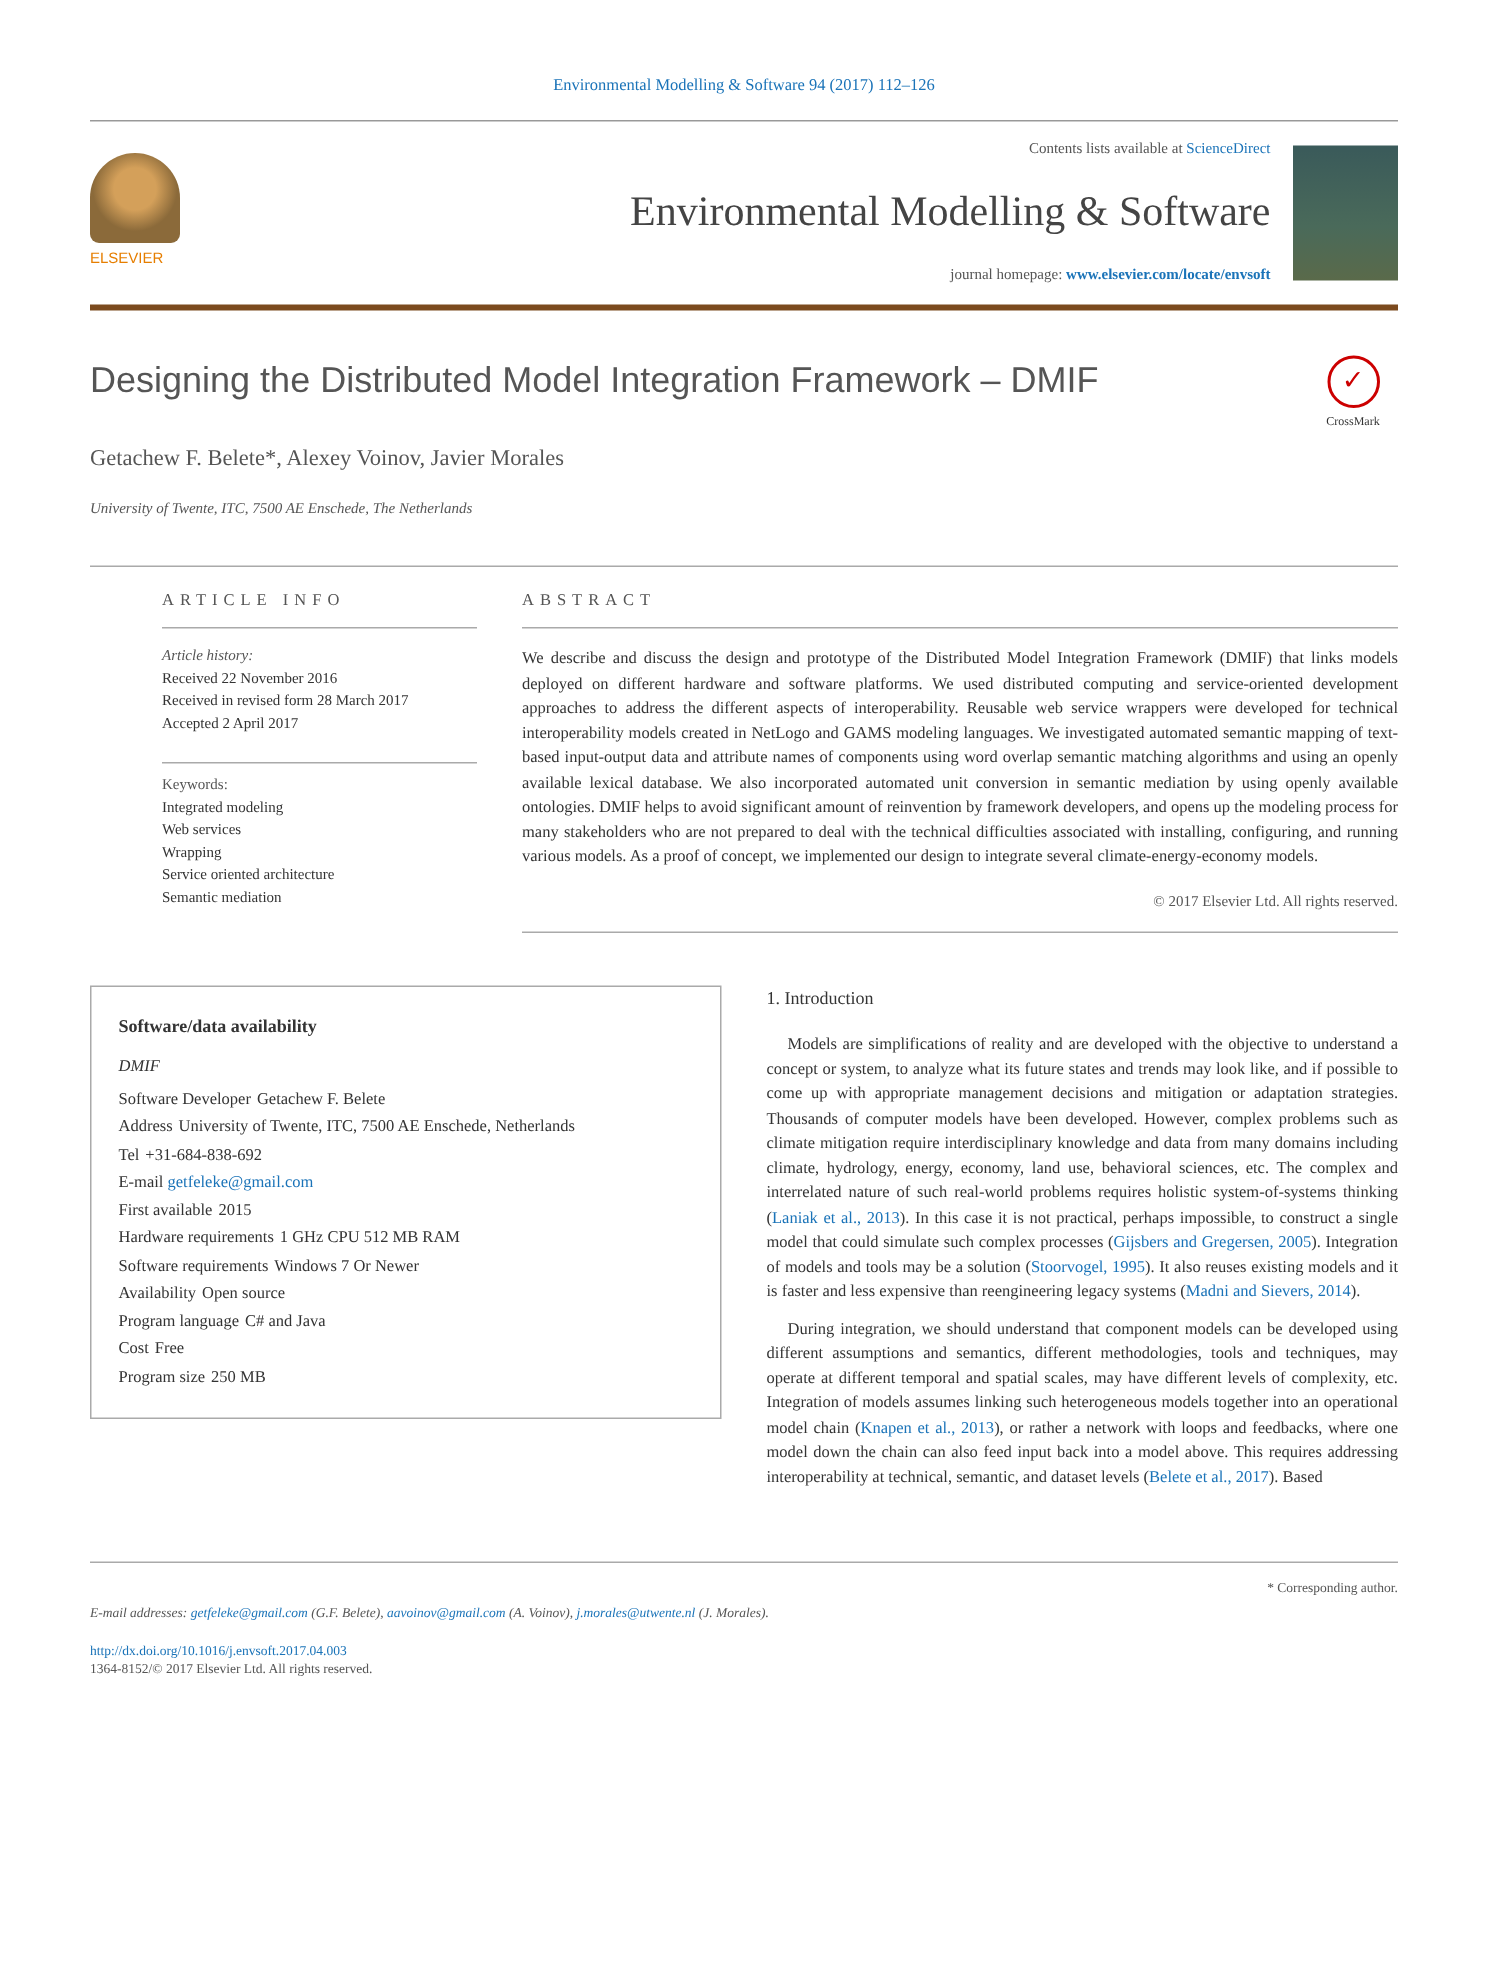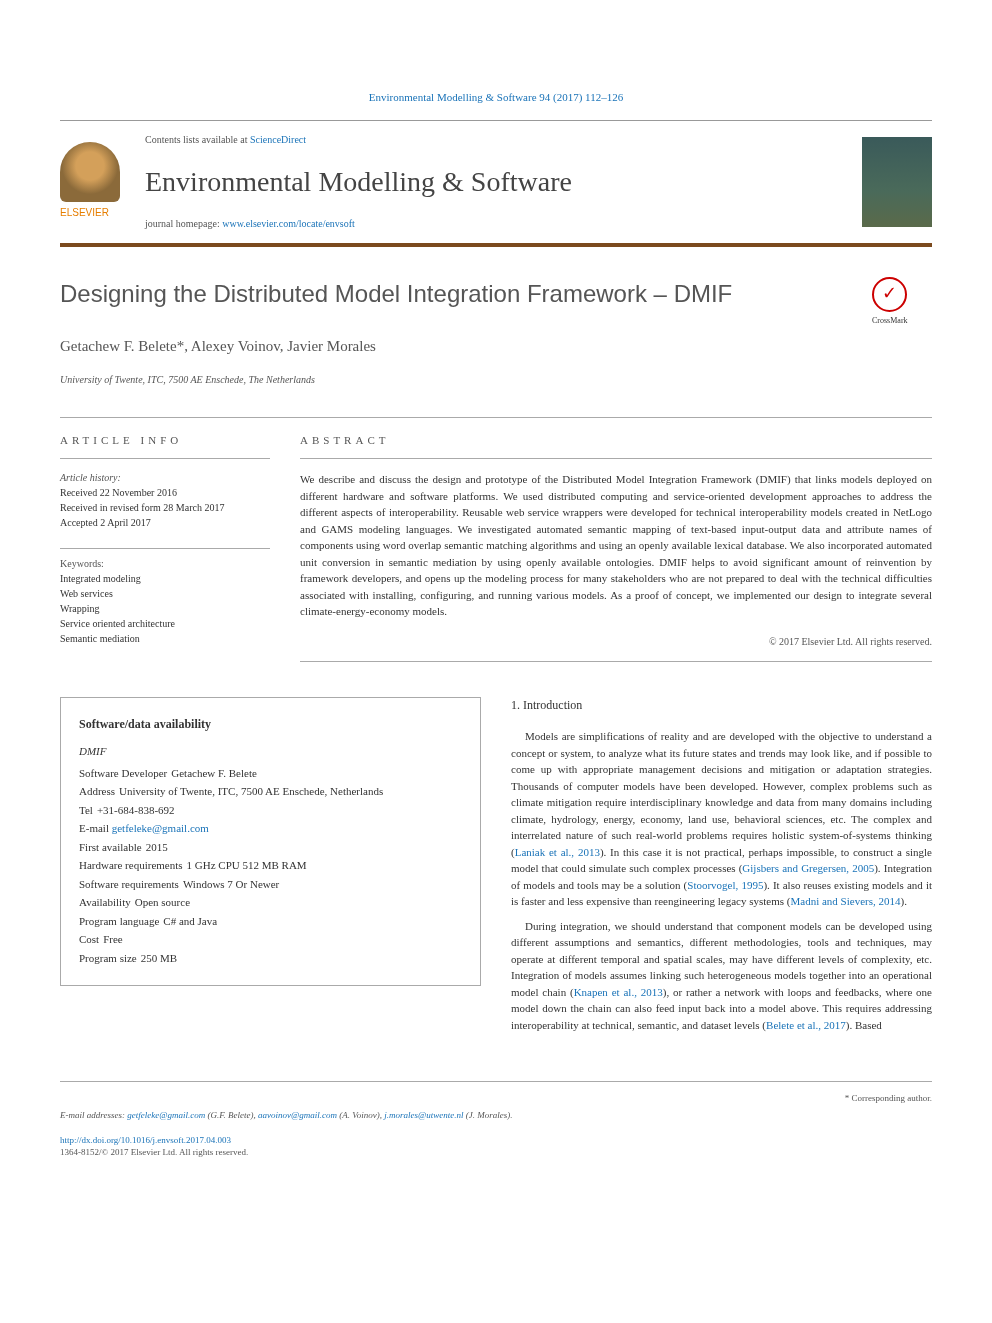--- a/index.html
+++ b/index.html
@@ -11,21 +11,20 @@
       color: #333;
       font-size: 13px;
       line-height: 1.4;
     }
     .page { padding: 50px 60px 40px; }
     .top-citation {
       text-align: center;
       font-size: 11px;
       color: #1a73b8;
       margin-bottom: 15px;
-      margin-top: 40px;
     }
     .header-box {
       border-top: 1px solid #999;
       border-bottom: 4px solid #7b4a1e;
       padding: 12px 0;
       display: flex;
       align-items: center;
       margin-bottom: 30px;
     }
     .elsevier-logo {
@@ -43,40 +42,40 @@
       border-radius: 50% 50% 10% 10%;
     }
     .elsevier-text {
       font-size: 10px;
       color: #e67e00;
       font-family: Arial, sans-serif;
       margin-top: 4px;
     }
     .journal-center {
       flex: 1;
-      text-align: left;
+      text-align: right;
     }
     .contents-avail {
       font-size: 10px;
       color: #555;
       margin-bottom: 15px;
     }
     .contents-avail a { color: #1a73b8; text-decoration: none; }
     .journal-name {
       font-size: 28px;
       font-weight: normal;
       color: #444;
       margin-bottom: 15px;
       font-family: 'Times New Roman', serif;
     }
     .journal-homepage {
       font-size: 10px;
       color: #555;
     }
-    .journal-homepage a { color: #1a73b8; text-decoration: none; }
+    .journal-homepage a { color: #1a73b8; text-decoration: none; font-weight: bold; }
     .journal-cover {
       width: 70px;
       height: 90px;
       background: linear-gradient(180deg, #3a5a5a 0%, #4a6a5a 60%, #5a6a4a 100%);
       margin-left: 15px;
     }
     .title-row {
       display: flex;
       justify-content: space-between;
       align-items: flex-start;
@@ -86,21 +85,21 @@
       font-size: 24px;
       color: #555;
       font-weight: normal;
       font-family: Arial, sans-serif;
       flex: 1;
     }
     .crossmark {
       width: 60px;
       display: flex;
       flex-direction: column;
-      align-items: flex-start;
+      align-items: center;
       margin-left: 20px;
     }
     .crossmark-icon {
       width: 35px;
       height: 35px;
       border-radius: 50%;
       border: 2px solid #c00;
       position: relative;
     }
     .crossmark-icon::before {
@@ -124,21 +123,21 @@
       color: #555;
       margin-bottom: 30px;
     }
     .two-col-top {
       display: flex;
       gap: 30px;
       margin-bottom: 35px;
       border-top: 1px solid #aaa;
       padding-top: 15px;
     }
-    .left-col { width: 210px; }
+    .left-col { width: 210px; margin-left: 48px; }
     .right-col { flex: 1; }
     .section-label {
       font-size: 11px;
       letter-spacing: 4px;
       color: #555;
       margin-bottom: 12px;
       border-bottom: 1px solid #aaa;
       padding-bottom: 10px;
     }
     .history-label { font-style: italic; font-size: 10px; color: #555; }

